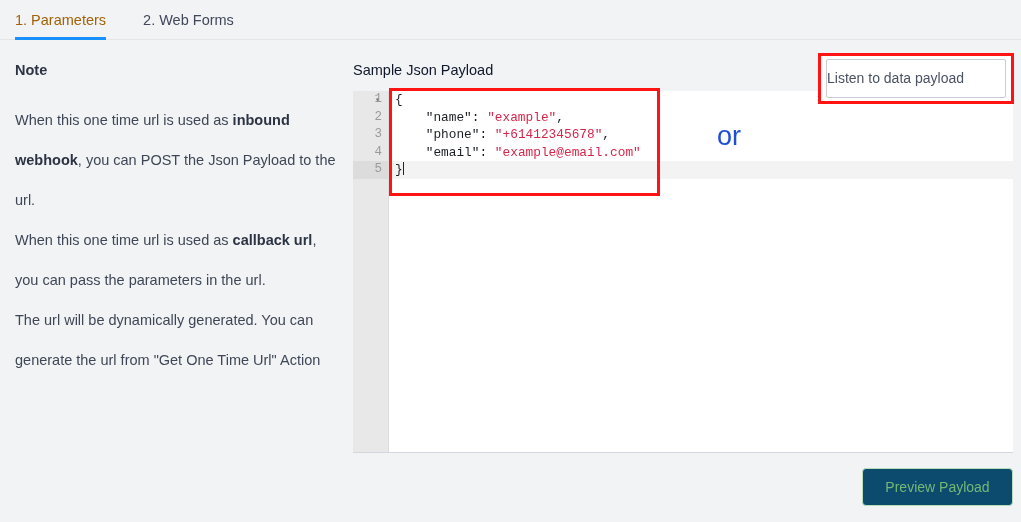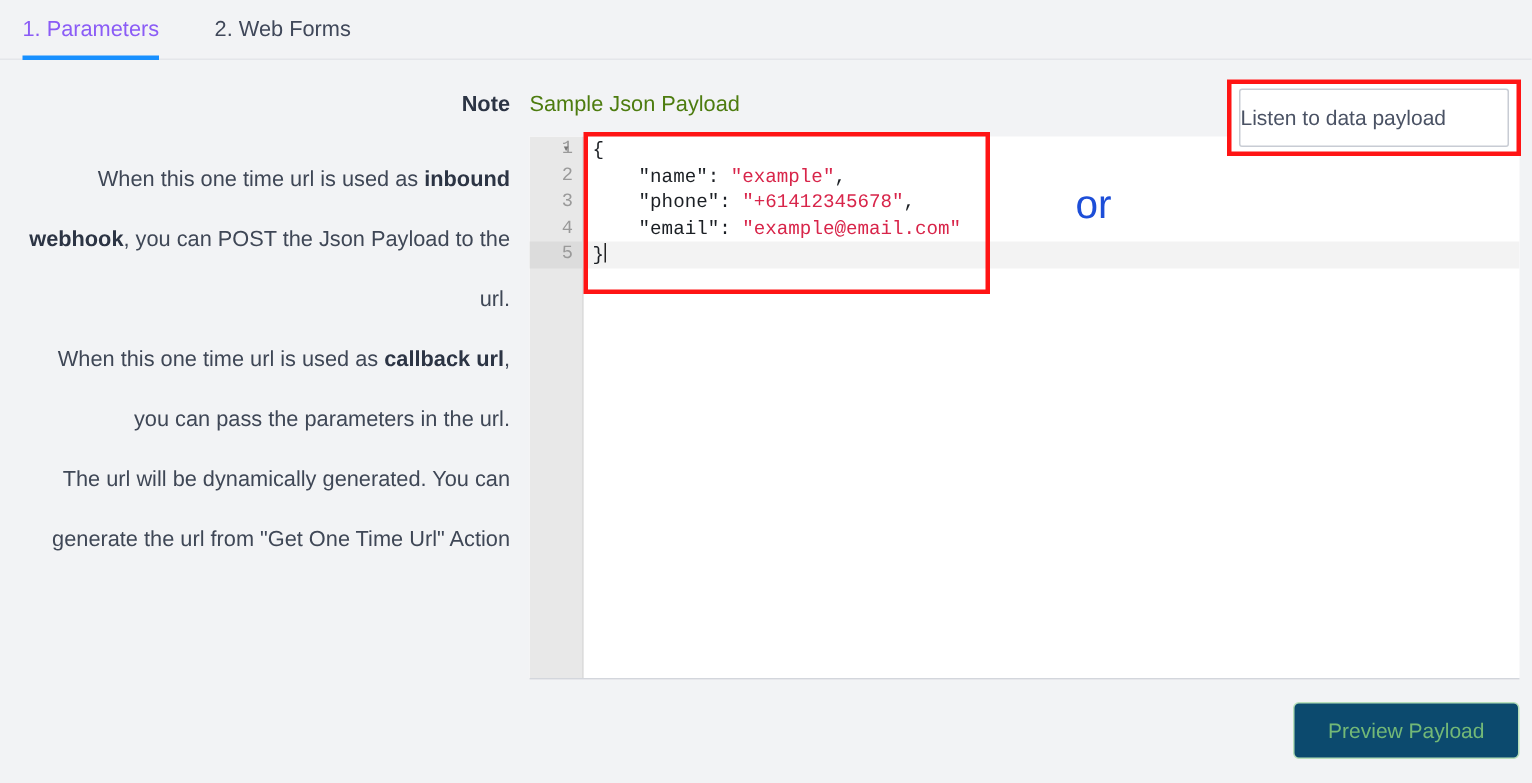--- a/index.html
+++ b/index.html
@@ -38,39 +38,38 @@
   .tab {
     font-size: 14.5px;
     color: #40485a;
     line-height: 40px;
     height: 40px;
     position: relative;
     cursor: pointer;
     white-space: nowrap;
   }
   .tab.active {
-    color: #8b5cf6;
+    color: #a16207;
   }
   .tab.active::after {
     content: "";
     position: absolute;
     left: 0;
     right: 0;
     bottom: 0;
     height: 3px;
     background: #1890ff;
   }
 
   
   .note-col {
     position: absolute;
     left: 15px;
     top: 62px;
     width: 325px;
-    text-align: right;
   }
   .note-title {
     font-size: 14.5px;
     color: #2c3444;
     font-weight: 600;
     margin-bottom: 22px;
   }
   .note-p {
     font-size: 14.5px;
     color: #3f4756;
@@ -84,21 +83,21 @@
 
   
   .right-col {
     position: absolute;
     left: 353px;
     top: 62px;
     width: 660px;
   }
   .payload-label {
     font-size: 14.5px;
-    color: #4d7c0f;
+    color: #0f172a;
     margin: 0 0 13px 0;
   }
 
   
   .editor-wrap {
     position: relative;
     width: 660px;
     height: 362px;
     background: #ffffff;
     border-bottom: 1px solid #d3d6dc;

